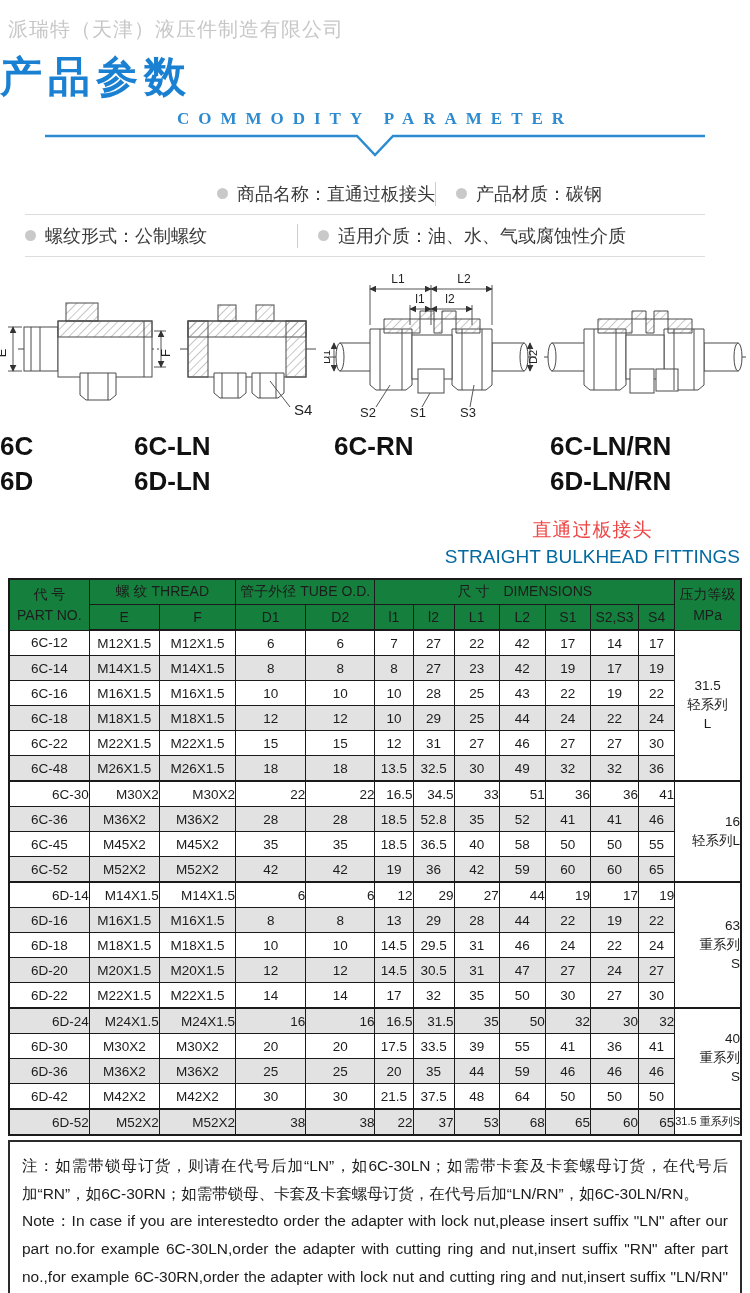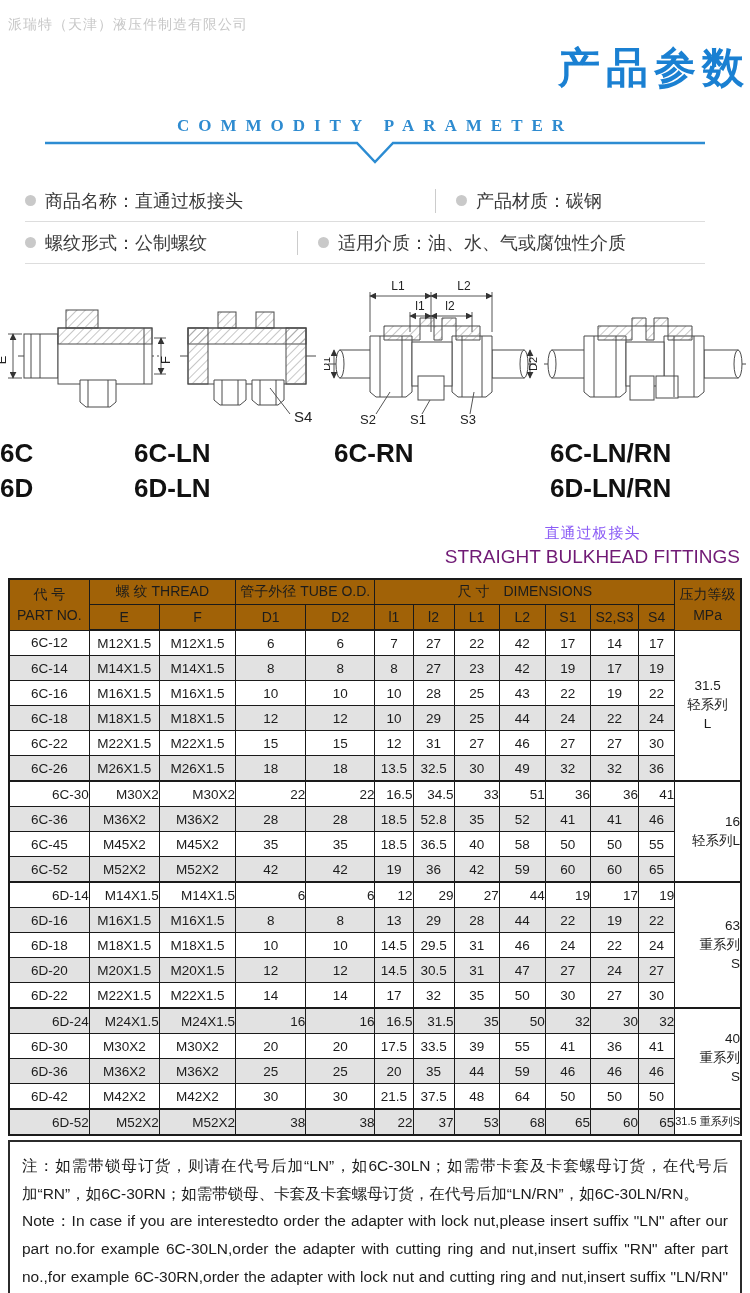--- a/index.html
+++ b/index.html
@@ -1,51 +1,51 @@
 <!DOCTYPE html>
 <html><head>
 <meta charset="utf-8">
 <style>
   html,body{margin:0;padding:0;background:#fff;}
   .page{position:relative;width:750px;min-height:1293px;margin:0 auto;background:#fff;
         font-family:"Liberation Sans","DejaVu Sans",sans-serif;color:#222;overflow:hidden;}
   
-  .company{padding:16px 0 0 8px;font-size:14px;color:#c7c7c7;letter-spacing:1px;}
-  .title{margin-top:6px;text-align:right;font-size:42px;font-weight:bold;color:#1a80d2;letter-spacing:6px;}
-  .subtitle{margin-top:20px;text-align:center;font-size:17px;color:#2e8bd0;letter-spacing:9px;
+  .company{padding:16px 0 0 8px;font-size:20px;color:#c7c7c7;letter-spacing:1px;}
+  .title{margin-top:6px;text-align:left;font-size:42px;font-weight:bold;color:#1a80d2;letter-spacing:6px;}
+  .subtitle{margin-top:4px;text-align:center;font-size:17px;color:#2e8bd0;letter-spacing:9px;
             font-family:"Liberation Serif","DejaVu Serif",serif;font-weight:bold;}
   .rule-wrap{height:28px;margin-top:4px;}
   
   .sec-heading{margin:16px 0 0 45px;font-size:27px;color:#161616;font-weight:500;letter-spacing:2px;}
   .specs{margin:12px 45px 0 25px;}
   .spec-row{display:flex;align-items:center;height:41px;border-bottom:1px solid #ddd;}
   .spec-item{display:flex;align-items:center;font-size:18px;color:#3a3a3a;}
   .spec-item .bullet{width:11px;height:11px;border-radius:50%;background:#c9c9c9;margin-right:9px;flex:none;}
-  .w1{width:410px;flex:none;}
+  .w1{width:410px;flex:none;justify-content:flex-end;}
   .w2{width:272px;flex:none;}
   .vdiv{width:1px;height:24px;background:#ccc;margin:0 20px 0 0;flex:none;}
   
   .drawings{display:flex;margin-top:12px;height:156px;}
   .dslot{flex:none;}
   svg text{font-family:"Liberation Sans","DejaVu Sans",sans-serif;}
   
   .models{display:flex;margin-top:4px;}
   .model-col{flex:none;font-size:26px;font-weight:bold;color:#111;line-height:1.35;}
   .mc1{width:134px;} .mc2{width:200px;} .mc3{width:216px;} .mc4{width:200px;}
   
   .caption{margin:18px 10px 0 0;text-align:right;}
   .caption-inner{display:inline-block;text-align:center;}
-  .caption-zh{font-size:15px;color:#8b5cf6;letter-spacing:1px;}
-  .caption-en{font-size:19px;color:#701a75;margin-top:3px;}
+  .caption-zh{font-size:19px;color:#ef4444;letter-spacing:1px;}
+  .caption-en{font-size:19px;color:#0369a1;margin-top:3px;}
   
   table.spec{border-collapse:collapse;table-layout:fixed;width:734px;margin:10px 8px 0 8px;
              border:2px solid #1a1a1a;}
   table.spec th,table.spec td{border:1px solid #1a1a1a;text-align:center;vertical-align:middle;
              padding:0;height:24px;font-size:13.5px;font-weight:normal;color:#1c1c1c;overflow:hidden;}
-  table.spec thead th{background:#a16207;font-size:14px;}
+  table.spec thead th{background:#15803d;font-size:14px;}
   table.spec thead tr:last-child th{border-bottom-width:2px;}
   .two-line{line-height:1.5;}
   tr.stripe td.cell{background:#e2e2e2;}
   td.pressure{background:#fff;white-space:pre-line;font-size:14px;line-height:1.4;}
   td.pressure.small{font-size:11px;margin-left:39px;}
   tr.group-start td{border-top-width:2px;text-align:right;}
   
   .notes{margin:4px 8px 0 8px;border:2px solid #2b2b2b;padding:10px 12px 12px 12px;
          font-size:15.5px;line-height:1.78;color:#1c1c1c;text-align:justify;}
   .notes .zh{margin:0;}
@@ -354,21 +354,21 @@
           <td class="cell">15</td>
           <td class="cell">12</td>
           <td class="cell">31</td>
           <td class="cell">27</td>
           <td class="cell">46</td>
           <td class="cell">27</td>
           <td class="cell">27</td>
           <td class="cell">30</td>
         </tr>
         <tr class="stripe">
-          <td class="cell">6C-26</td>
+          <td class="cell">6C-48</td>
           <td class="cell">M26X1.5</td>
           <td class="cell">M26X1.5</td>
           <td class="cell">18</td>
           <td class="cell">18</td>
           <td class="cell">13.5</td>
           <td class="cell">32.5</td>
           <td class="cell">30</td>
           <td class="cell">49</td>
           <td class="cell">32</td>
           <td class="cell">32</td>

